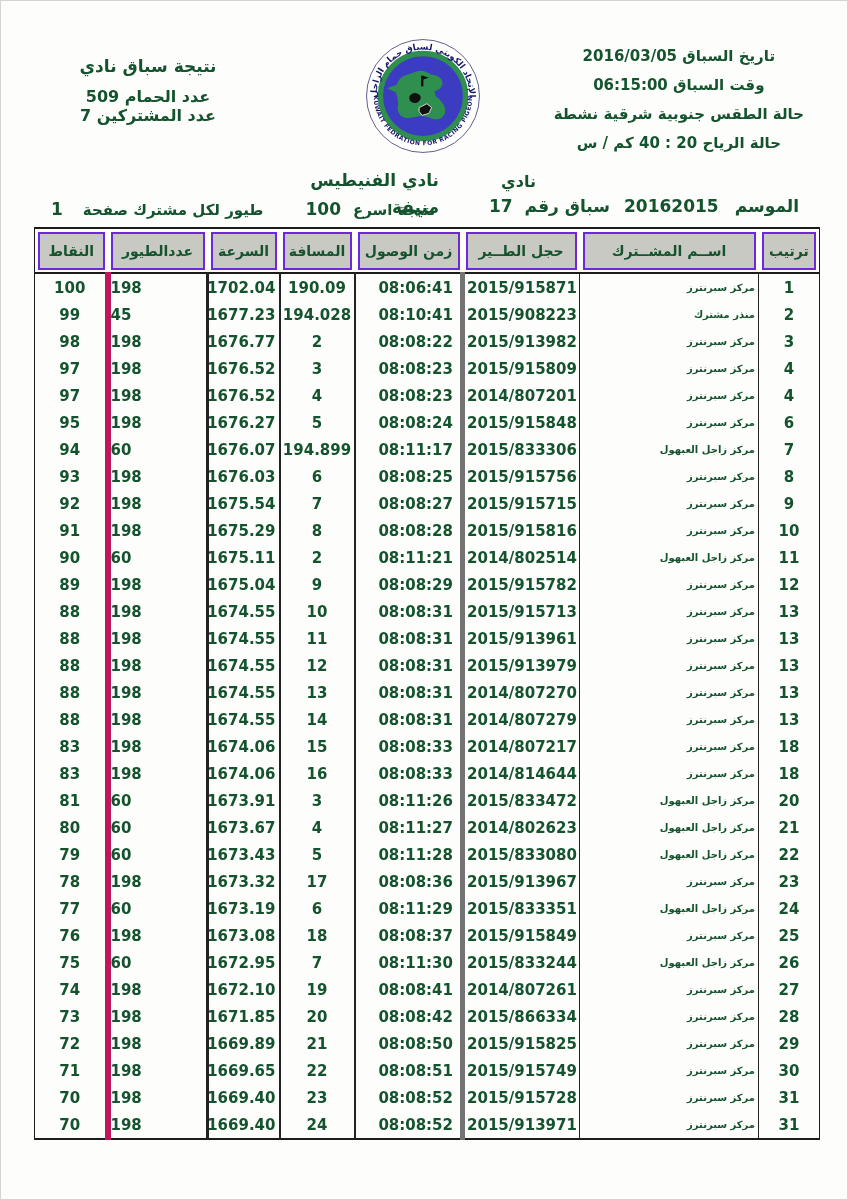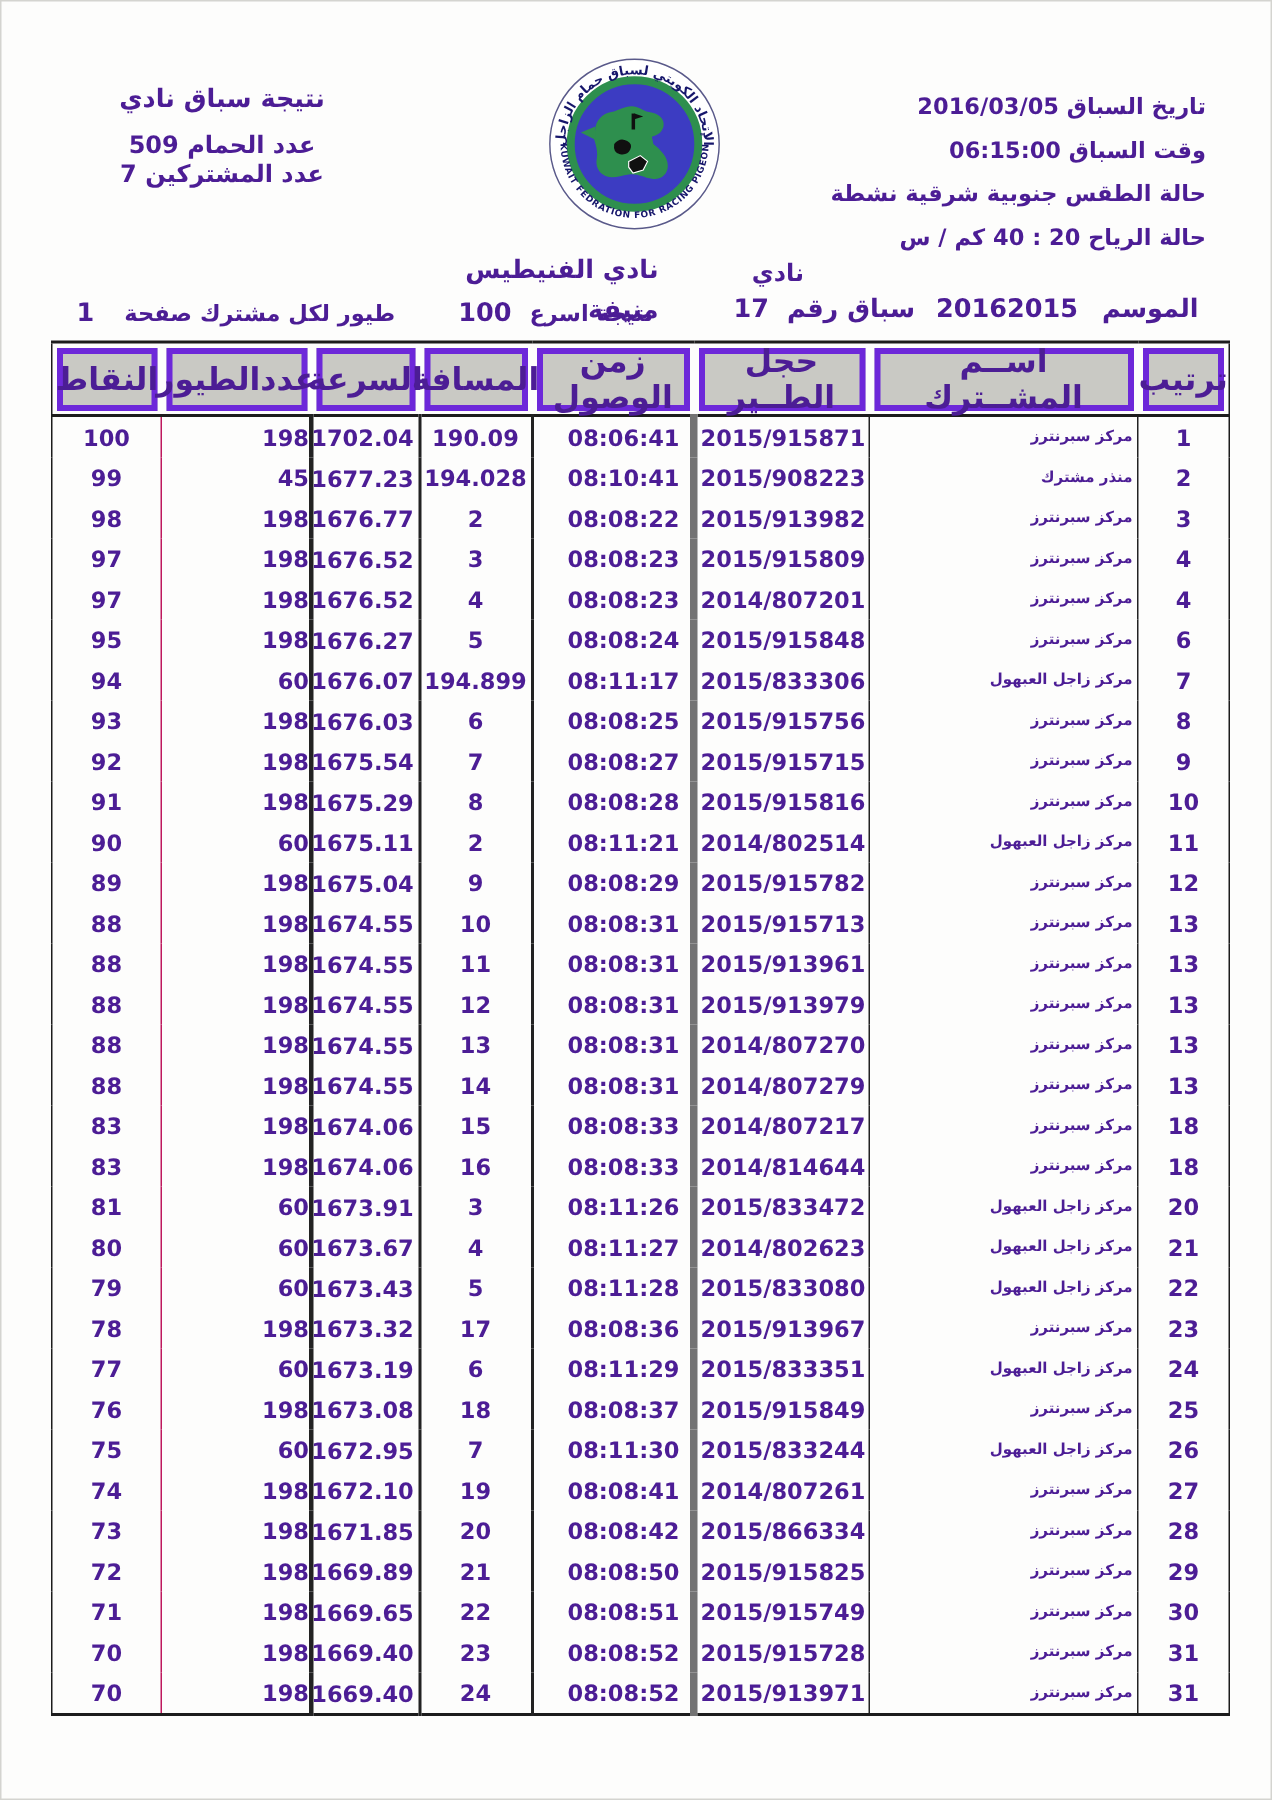--- a/index.html
+++ b/index.html
@@ -1,54 +1,54 @@
 <!DOCTYPE html>
 <html lang="ar"><head>
 <meta charset="utf-8">
 <style>
   html,body{margin:0;padding:0;background:#ffffff;}
   .sheet{
     position:relative;width:848px;height:1200px;background:#fdfdfc;
     box-sizing:border-box;border:1px solid #d4d4d0;overflow:hidden;
-    font-family:"DejaVu Sans",sans-serif;font-weight:bold;color:#4c1d95;text-decoration:underline;
+    font-family:"DejaVu Sans",sans-serif;font-weight:bold;color:#14532d;text-decoration:underline;
   }
   
   .meta-left{position:absolute;top:55px;left:40px;width:214px;text-align:center;direction:rtl;}
   .meta-left .l1{font-size:17px;margin-bottom:11px;}
   .meta-left .l2{font-size:16px;}
   .meta-left .l3{font-size:16px;}
-  .meta-right{position:absolute;top:56px;right:43px;text-align:right;direction:rtl;font-size:15px;line-height:29px;white-space:nowrap;}
+  .meta-right{position:absolute;top:41px;right:43px;text-align:center;direction:rtl;font-size:15px;line-height:29px;white-space:nowrap;}
   
   .logo{position:absolute;top:37px;left:364px;width:116px;height:116px;}
   
   .club-label{position:absolute;top:171px;right:311px;font-size:16px;direction:rtl;text-align:center;}
   .club-name{position:absolute;top:169px;right:408px;font-size:17px;direction:rtl;white-space:nowrap;margin-left:19px;}
   .race-point{position:absolute;top:196px;right:408px;font-size:17px;direction:rtl;}
   .season-group{position:absolute;top:195px;right:48px;display:flex;direction:rtl;align-items:baseline;font-size:17px;white-space:nowrap;}
   .season-group .g1{margin-left:16px;} .season-group .g2{margin-left:14px;} .season-group .g3{margin-left:12px;}
   .result-group{position:absolute;top:198px;left:50px;display:flex;align-items:baseline;white-space:nowrap;}
   .result-group .num{font-size:17px;} .result-group .ar{font-size:15px;direction:rtl;}
   .result-group .s1{margin-right:20px;} .result-group .s2{margin-right:42px;} .result-group .s3{margin-right:12px;}
   
   .table-wrap{position:absolute;top:226px;left:33px;}
   table.race{width:785px;border-collapse:collapse;table-layout:fixed;direction:rtl;
     border-left:1px solid #1c1c1c;border-right:1px solid #1c1c1c;
     border-top:2px solid #1c1c1c;border-bottom:2px solid #1c1c1c;}
   thead tr{height:43px;border-bottom:2px solid #1c1c1c;}
   th{padding:0;vertical-align:middle;}
-  .hcell{margin:3px 3px 2px 3px;height:34px;background:#c9c9c4;border:4px solid #6d28d9;
-    display:flex;align-items:center;justify-content:center;font-size:21px;}
+  .hcell{margin:3px 3px 2px 3px;height:34px;background:#c9c9c4;border:2px solid #6d28d9;
+    display:flex;align-items:center;justify-content:center;font-size:14px;}
   tbody td{height:27px;padding:0;font-size:15px;overflow:hidden;white-space:nowrap;}
   .cell-rank{text-align:center;border-left:1px solid #222;}
   .cell-name{text-align:right;padding-right:3px;font-size:10px;border-left:1px solid #222;}
   .cell-ring{text-align:center;border-left:5px solid #737373;}
   .cell-arrival{text-align:right;padding-right:7px;border-left:2px solid #222;}
   .cell-distance{text-align:center;border-left:2px solid #222;}
   .cell-speed{text-align:right;padding-right:3px;border-left:3px solid #222;}
-  .cell-birds{text-align:right;border-left:1px solid #be185d;}
+  .cell-birds{text-align:left;border-left:6px solid #be185d;}
   .cell-points{text-align:center;}
   col.c-rank{width:61px;} col.c-name{width:179px;} col.c-ring{width:117px;} col.c-arrival{width:108px;}
   col.c-distance{width:75px;} col.c-speed{width:72px;} col.c-birds{width:100px;} col.c-points{width:73px;}
 </style>
 </head>
 <body>
 
 <div class="sheet">
 
   <div class="meta-left">

